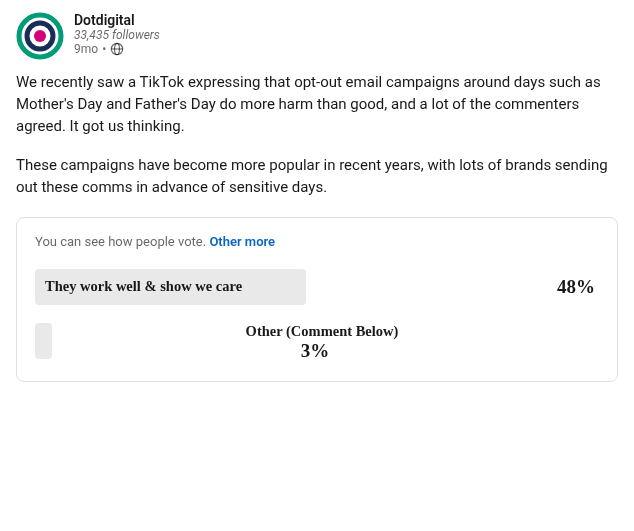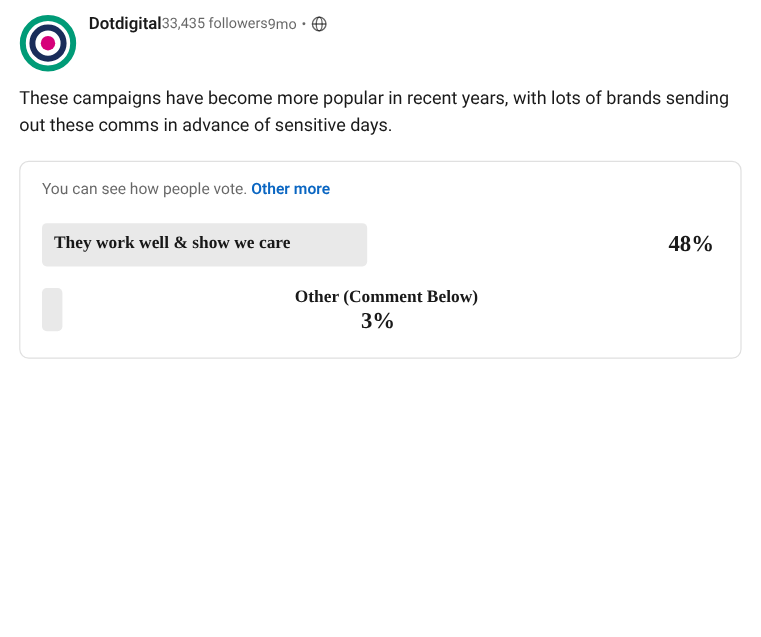--- a/index.html
+++ b/index.html
@@ -11,26 +11,26 @@
     font-size: 14px;
   }
   .post { padding: 12px 16px 16px 16px; }
   .header { display: flex; align-items: flex-start; gap: 10px; margin-bottom: 12px; }
   .avatar {
     width: 48px; height: 48px; border-radius: 50%;
     display: flex; align-items: center; justify-content: center;
     background: #fff;
   }
   .avatar svg { width: 48px; height: 48px; display:block; }
-  .org-line { display:flex; flex-direction:row; }
+  .org-line { display:flex; flex-direction:column; }
   .org-name {
     font-size: 14px; font-weight: 600; color: rgba(0,0,0,0.9);
     cursor: pointer;
   }
-  .followers { font-size: 12px; color: rgba(0,0,0,0.6); }
+  .followers { font-size: 12px; color: rgba(0,0,0,0.6); font-style: italic; }
   .timeline { font-size: 12px; color: rgba(0,0,0,0.6); display:flex; align-items:center; gap:4px; }
   .globe-icon { width:14px; height:14px; }
   .body p {
     font-size: 15px;
     line-height: 1.45;
     color: rgba(0,0,0,0.9);
     margin-bottom: 18px;
   }
   .poll {
     border: 1px solid #e0e0e0;
@@ -95,20 +95,21 @@
         <svg class="globe-icon" viewBox="0 0 16 16">
           <circle cx="8" cy="8" r="6.5" fill="none" stroke="rgba(0,0,0,0.6)" stroke-width="1.3"></circle>
           <ellipse cx="8" cy="8" rx="2.8" ry="6.5" fill="none" stroke="rgba(0,0,0,0.6)" stroke-width="1.3"></ellipse>
           <line x1="1.5" y1="8" x2="14.5" y2="8" stroke="rgba(0,0,0,0.6)" stroke-width="1.3"></line>
         </svg>
       </span>
     </div>
   </div>
 
   <div class="body">
+    <p>We recently saw a TikTok expressing that opt-out email campaigns around days such as Mother's Day and Father's Day do more harm than good, and a lot of the commenters agreed. It got us thinking.</p>
     <p>These campaigns have become more popular in recent years, with lots of brands sending out these comms in advance of sensitive days.</p>
   </div>
 
   <div class="poll">
     <div class="poll-sub">
       <span>You can see how people vote. </span><a>Other more</a>
     </div>
     <div id="poll-options">
         <div class="poll-option">
           <div class="poll-bar bar-gray" style="width: 48%;"></div>

